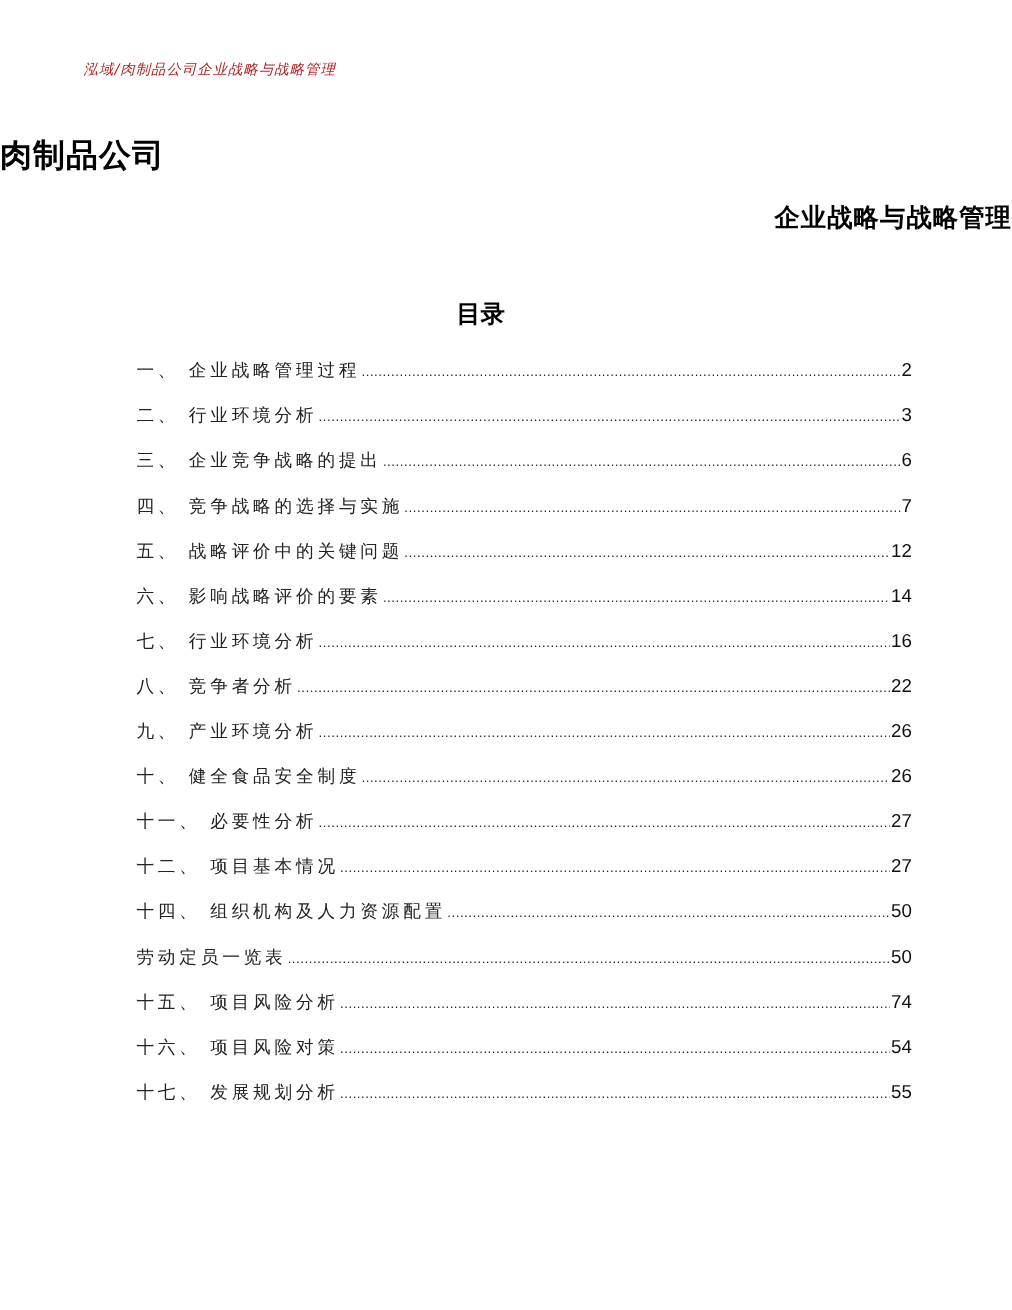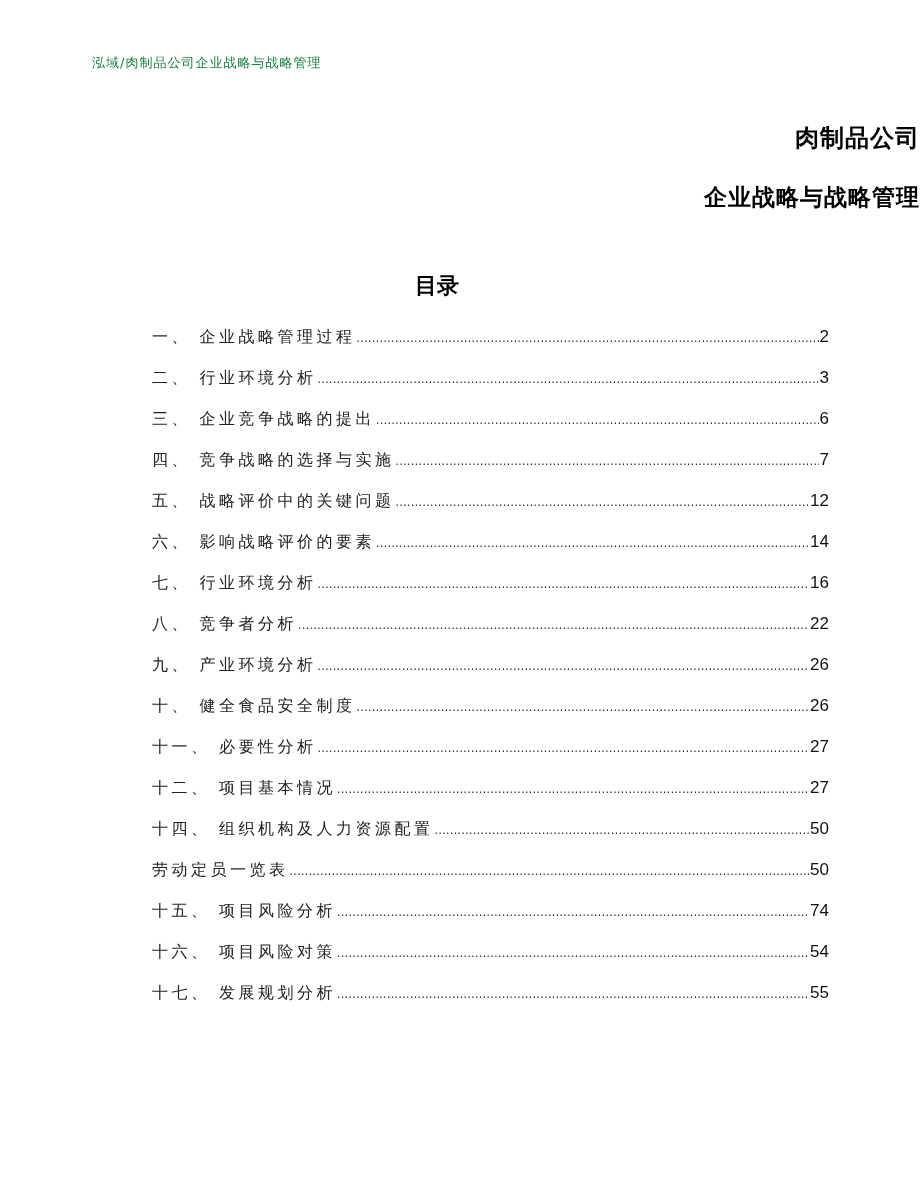--- a/index.html
+++ b/index.html
@@ -2,44 +2,44 @@
 <html><head>
   <meta charset="utf-8">
   <style>
     html, body { margin: 0; padding: 0; background: #ffffff; }
     body {
       width: 920px; height: 1191px; position: relative; overflow: hidden;
       font-family: "DejaVu Sans", "Liberation Sans", sans-serif;
       color: #000;
     }
     .header {
-      position: absolute; left: 92px; top: 54px;
-      font-size: 13px; color: #15803d; letter-spacing: 1px;
+      position: absolute; left: 76px; top: 54px;
+      font-size: 13px; color: #b91c1c; letter-spacing: 1px; font-style: italic;
     }
     .title1 {
       position: absolute; left: 0; width: 920px; top: 122px;
-      text-align: right; font-size: 24px; font-weight: bold; letter-spacing: 1px;
+      text-align: left; font-size: 29px; font-weight: bold; letter-spacing: 1px;
     }
     .title2 {
       position: absolute; left: 0; width: 920px; top: 182px;
       text-align: right; font-size: 23px; font-weight: bold; letter-spacing: 1px;
     }
     .toc-title {
       position: absolute; left: 0; width: 874px; top: 271px;
       text-align: center; font-size: 22px; font-weight: bold; font-family: Liberation Mono, monospace;
     }
     .toc {
       position: absolute; left: 124px; top: 324px; width: 705px;
     }
     .toc-row {
       display: flex; align-items: baseline; height: 41px; line-height: 26px;
       font-size: 16px;
     }
     .toc-label {
-      white-space: pre; letter-spacing: 3.5px; color: #222; flex: 0 0 auto; margin-left: 28px;
+      white-space: pre; letter-spacing: 3.5px; color: #222; flex: 0 0 auto;
     }
     .toc-dots {
       flex: 1 1 auto; overflow: hidden; white-space: nowrap;
       margin: 0 1px; color: #222; font-size: 12px; letter-spacing: 0.5px;
       font-family: "Liberation Sans", sans-serif;
     }
     .toc-dots::before {
       content: "..................................................................................................................................................................................................................................................";
     }
     .toc-page {

